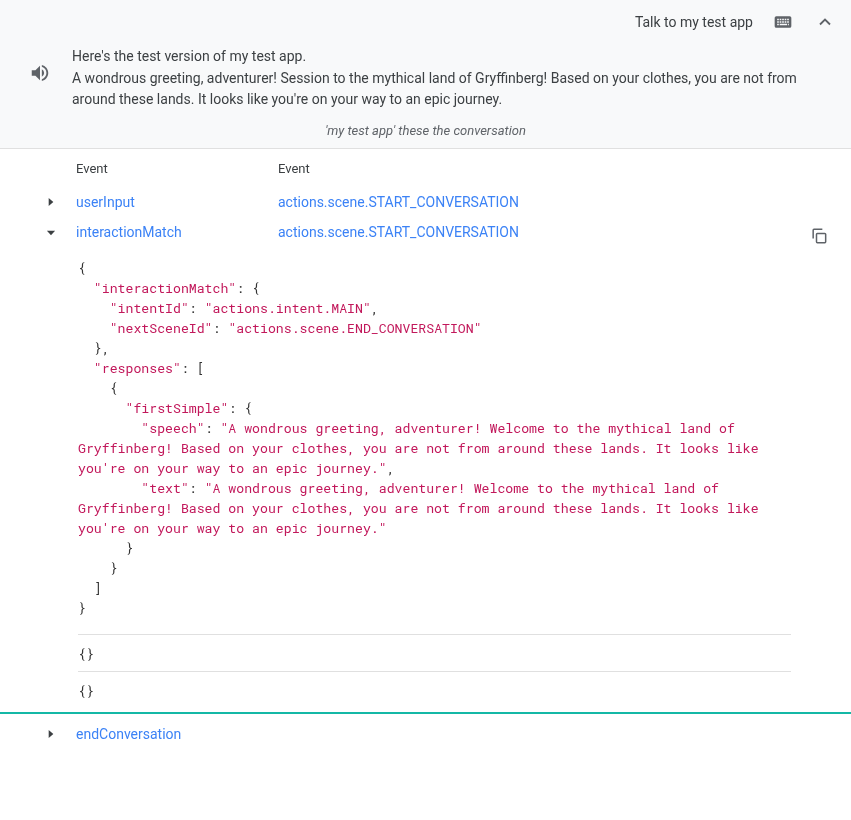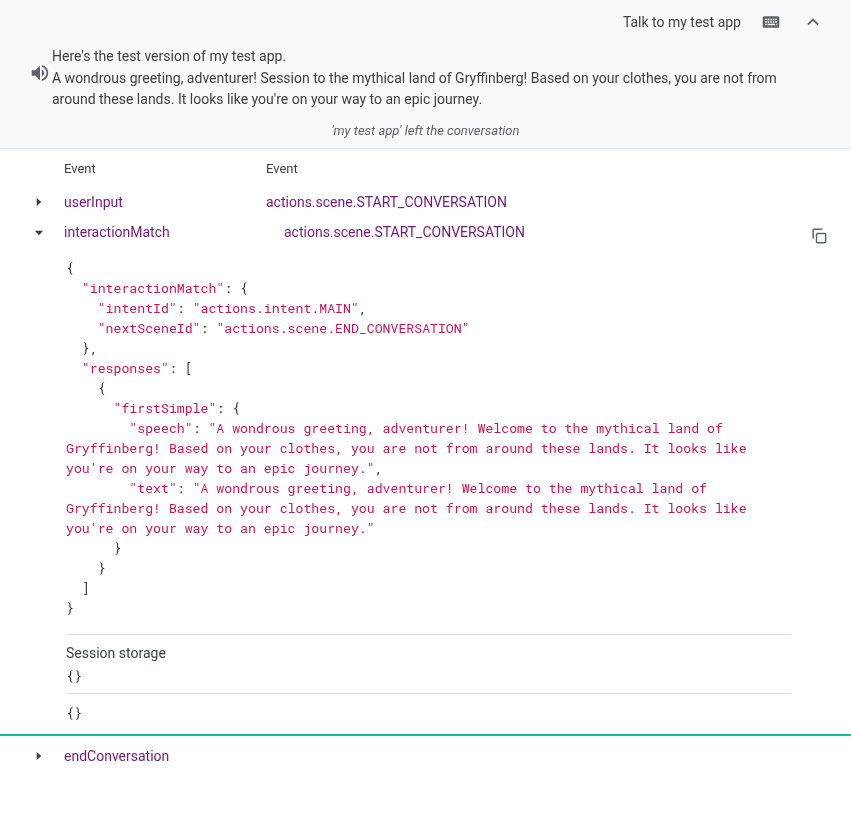--- a/index.html
+++ b/index.html
@@ -13,21 +13,21 @@
 
     .header-bar {
       background: #f8f9fa;
       border-bottom: 1px solid #e0e0e0;
     }
 
     .title-row {
       display: flex;
       justify-content: flex-end;
       align-items: center;
-      padding: 10px 26px 4px 14px;
+      padding: 10px 14px 4px 14px;
       gap: 18px;
     }
     .title-text {
       font-size: 14px;
       color: #3c4043;
     }
     .icon-btn {
       width: 24px;
       height: 24px;
       display: inline-flex;
@@ -35,20 +35,21 @@
       justify-content: center;
       color: #5f6368;
       cursor: pointer;
     }
     .icon-btn svg { width: 20px; height: 20px; }
 
     .response-block {
       display: flex;
       align-items: flex-start;
       padding: 8px 14px 10px 28px;
+      gap: 20px;
     }
     .speaker-col {
       width: 24px;
       display: flex;
       justify-content: center;
       padding-top: 16px;
     }
     .speaker-col svg { width: 22px; height: 22px; color: #5f6368; }
     .response-text {
       flex: 1;
@@ -58,40 +59,40 @@
       padding-right: 40px;
     }
     .left-conv {
       text-align: center;
       font-size: 13px;
       color: #5f6368;
       padding: 2px 0 10px 0;
       font-style: italic;
     }
 
-    .table-area { padding: 0 14px 0 28px; }
+    .table-area { padding: 0 14px 0 16px; margin-left: 24px; }
     .column-headers {
       display: flex;
       align-items: center;
       padding: 12px 0 6px 0;
       font-size: 13px;
       color: #3c4043;
     }
     .col-chevron { width: 36px; }
     .col-event { width: 202px; }
     .col-scene { flex: 1; }
 
     .event-row {
       display: flex;
       align-items: center;
       padding: 12px 0;
     }
     .event-row .col-event, .event-row .col-scene {
       font-size: 14px;
-      color: #701a75;
+      color: #3b82f6;
     }
     .chevron {
       width: 36px;
       display: flex;
       align-items: center;
       justify-content: flex-start;
       padding-left: 4px;
       cursor: pointer;
     }
     .chevron svg { width: 14px; height: 14px; }
@@ -160,21 +161,21 @@
     <div class="speaker-col">
       <svg viewBox="0 0 24 24" fill="currentColor">
           <path d="M3 9v6h4l5 5V4L7 9H3zm13.5 3a4.5 4.5 0 0 0-2.5-4.03v8.05A4.5 4.5 0 0 0 16.5 12zM14 3.23v2.06c2.89.86 5 3.54 5 6.71s-2.11 5.85-5 6.71v2.06c4.01-.91 7-4.49 7-8.77s-2.99-7.86-7-8.77z"></path>
         </svg>
     </div>
     <div class="response-text">
       <div>Here's the test version of my test app.</div>
       <div>A wondrous greeting, adventurer! Session to the mythical land of Gryffinberg! Based on your clothes, you are not from around these lands. It looks like you're on your way to an epic journey.</div>
     </div>
   </div>
-  <div class="left-conv">'my test app' left the conversation</div>
+  <div class="left-conv">'my test app' these the conversation</div>
 </div>
 
 <div class="table-area">
   <div class="column-headers">
     <div class="col-chevron"></div>
     <div class="col-event">Event</div>
     <div class="col-scene">Event</div>
   </div>
 
   <div class="event-row">
@@ -188,21 +189,21 @@
   </div>
 
   <div>
     <div class="event-section">
       <div class="chevron" style="align-items:flex-start;padding-top:4px;">
         <svg viewBox="0 0 24 24" fill="currentColor">
             <path d="M5 8l7 8 7-8z"></path>
           </svg>
       </div>
       <div style="flex:1;">
-        <div class="event-row" style="padding:2px 0 12px 0;gap:18px;">
+        <div class="event-row" style="padding:2px 0 12px 0;">
           <div class="col-event" style="width:202px;">interactionMatch</div>
           <div class="col-scene">actions.scene.START_CONVERSATION</div>
         </div>
       </div>
       <div class="copy-col">
         <span class="icon-btn">
           <svg viewBox="0 0 24 24" fill="none" stroke="currentColor" stroke-width="1.8">
               <rect x="9" y="9" width="11" height="11" rx="1"></rect>
               <path d="M5 15V5a1 1 0 0 1 1-1h10"></path>
             </svg>
@@ -219,21 +220,20 @@
     <span class="tok-punc">{</span>
       <span class="tok-key">"firstSimple"</span><span class="tok-punc">: {</span>
         <span class="tok-key">"speech"</span><span class="tok-punc">: </span><span class="tok-str">"A wondrous greeting, adventurer! Welcome to the mythical land of Gryffinberg! Based on your clothes, you are not from around these lands. It looks like you're on your way to an epic journey."</span><span class="tok-punc">,</span>
         <span class="tok-key">"text"</span><span class="tok-punc">: </span><span class="tok-str">"A wondrous greeting, adventurer! Welcome to the mythical land of Gryffinberg! Based on your clothes, you are not from around these lands. It looks like you're on your way to an epic journey."</span>
       <span class="tok-punc">}</span>
     <span class="tok-punc">}</span>
   <span class="tok-punc">]</span>
 <span class="tok-punc">}</span></div>
 
     <div class="storage-section">
-      <div class="storage-label">Session storage</div>
       <div class="storage-value">{}</div>
     </div>
     <div class="storage-section" style="margin-bottom:12px;">
       <div class="storage-value">{}</div>
     </div>
   </div>
 
 </div>
 
 <div class="end-row-wrap">

